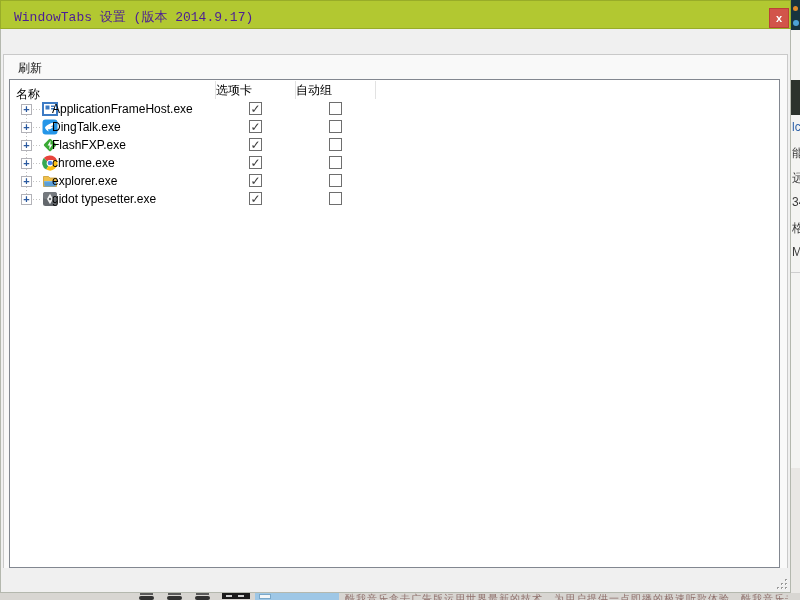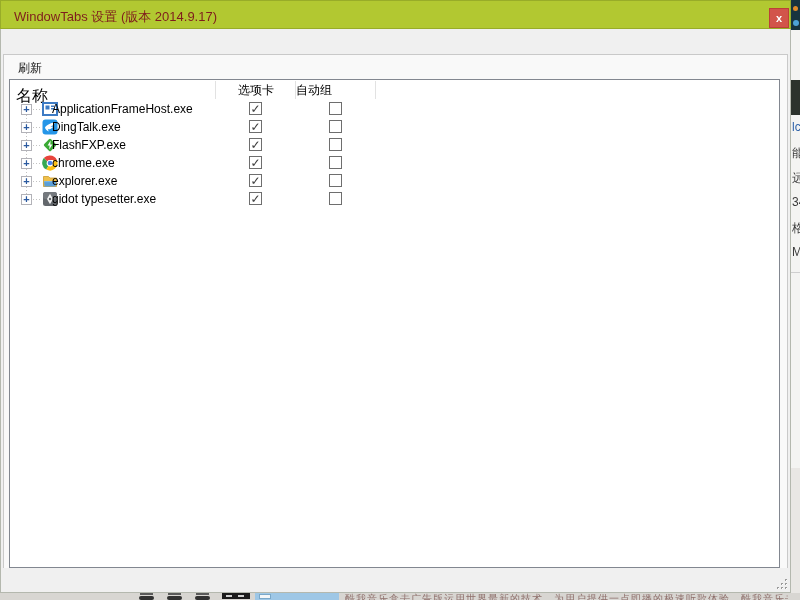--- a/index.html
+++ b/index.html
@@ -23,39 +23,39 @@
   .badge-black { position:absolute; left:222px; top:0; width:28px; height:6px; background:#1b1b1b; }
   .badge-black i { position:absolute; top:2px; width:6px; height:2px; background:#cfcfcf; }
   .badge-black i:first-child { left:4px; } .badge-black i:last-child { left:16px; }
   .panel-blue { position:absolute; left:255px; top:0; width:84px; height:7px; background:#9ec7e6; }
   .panel-blue i { position:absolute; left:4px; top:1px; width:12px; height:5px; background:#f2f6f9; border:1px solid #7aa8c9; }
   .bottom-caption { position:absolute; left:345px; top:-1px; width:443px; height:8px; overflow:hidden; font-size:10px; letter-spacing:1px; color:#8e6f6b; white-space:nowrap; }
 
   
   .wt-window { position:absolute; left:0; top:0; width:791px; height:593px; background:#f0f0f0; border:1px solid #b4b8ae; }
   .titlebar { position:absolute; left:-1px; top:-1px; width:791px; height:29px; background:#b2c831; border:1px solid #98ac28; }
-  .title-text { position:absolute; left:13px; top:7px; font-size:13px; color:#7f1d1d; white-space:nowrap; }
+  .title-text { position:absolute; left:13px; top:7px; font-size:13px; color:#4c1d95; white-space:nowrap;font-family:Liberation Mono, monospace; }
   .close-btn { position:absolute; right:1px; top:7px; width:20px; height:20px; background:#d2544a; border:1px solid #bc4038;
                color:#fff; font-size:11px; font-weight:bold; text-align:center; line-height:18px; cursor:default; }
 
   .tabbar { position:absolute; left:0; top:28px; width:789px; height:26px; display:flex; align-items:flex-end; padding-left:7px; }
   .tab { width:47px; height:20px; line-height:19px; text-align:center; font-size:12px; color:#1a1a1a;
          background:linear-gradient(#f5f5f5,#e9e9e9); border:1px solid #a9a9a9; border-bottom:none; margin-right:1px; position:relative; }
   .tab.active { height:25px; line-height:26px; background:#fff; z-index:3; margin-bottom:-1px; }
 
   .content-panel { position:absolute; left:2px; top:53px; width:785px; height:514px; background:#f9f9f9; border:1px solid #c9c9c9; border-bottom:none; }
 
   .toolbar { position:absolute; left:0; top:0; width:100%; height:23px; }
   .toolbar-refresh { position:absolute; left:11px; top:4px; font-size:12px; color:#111; padding:1px 3px; cursor:default; }
 
   .list { position:absolute; left:5px; top:24px; width:771px; height:489px; background:#fff; border:1px solid #828790; overflow:hidden; }
   .list-header { position:absolute; left:0; top:0; width:100%; height:19px; background:#fff; }
   .col-sep { position:absolute; top:1px; width:1px; height:18px; background:#e2e2e2; }
-  .h-name { position:absolute; left:6px; top:6px; font-size:16px; }
-  .h-tabs { position:absolute; left:206px; width:80px; top:2px; font-size:12px; text-align:center; }
+  .h-name { position:absolute; left:6px; top:6px; font-size:12px; }
+  .h-tabs { position:absolute; left:206px; width:80px; top:2px; font-size:12px; text-align:left; }
   .h-auto { position:absolute; left:286px; width:80px; top:2px; font-size:12px; text-align:left; }
 
   .row { position:absolute; left:0; width:100%; height:18px; }
   .treeline { position:absolute; left:16px; top:0; width:1px; height:100%;
               background:repeating-linear-gradient(to bottom,#c3c3c3 0 1px,transparent 1px 3px); }
   .row:first-child .treeline { top:9px; height:9px; }
   .row:last-child .treeline { height:9px; }
   .expand-box { position:absolute; left:11px; top:4px; width:11px; height:11px; background:#fff; border:1px solid #b2b2b8;
                 color:#2b5aa0; font-size:11px; line-height:9px; text-align:center; font-weight:bold; z-index:2; }
   .hdots { position:absolute; left:23px; top:9px; width:7px; height:1px;

